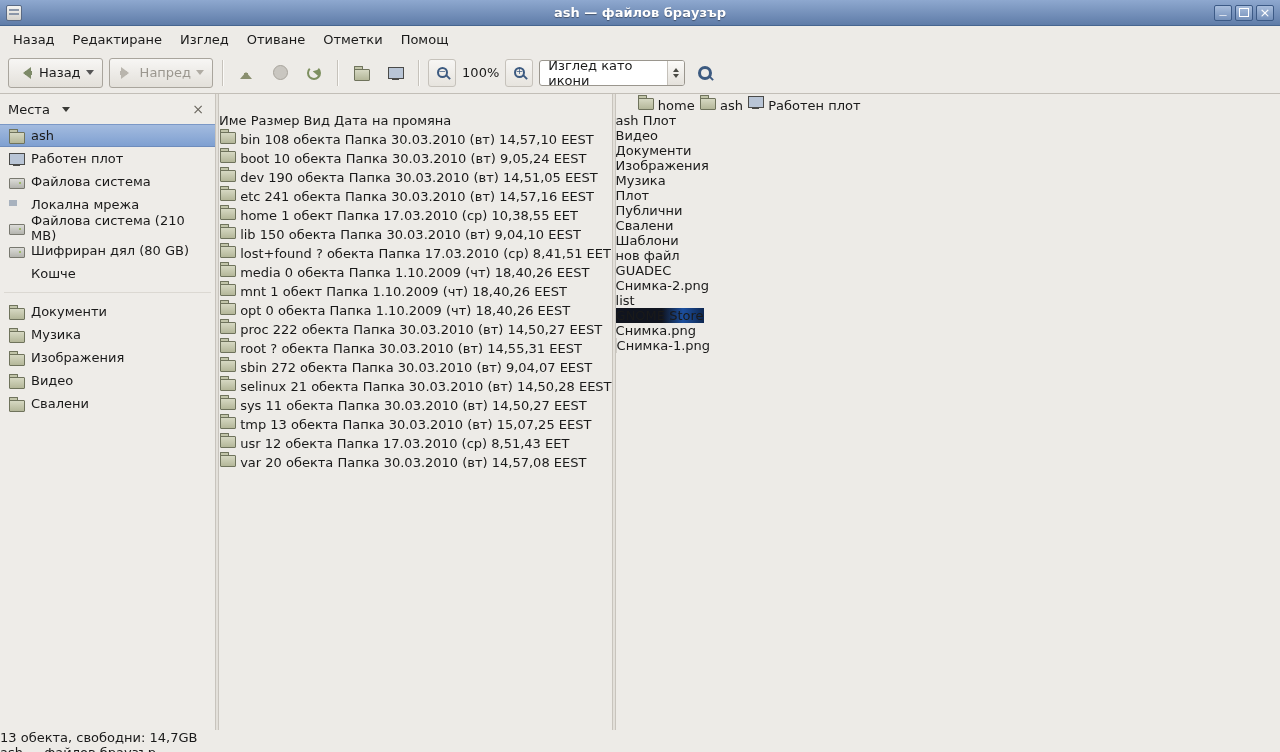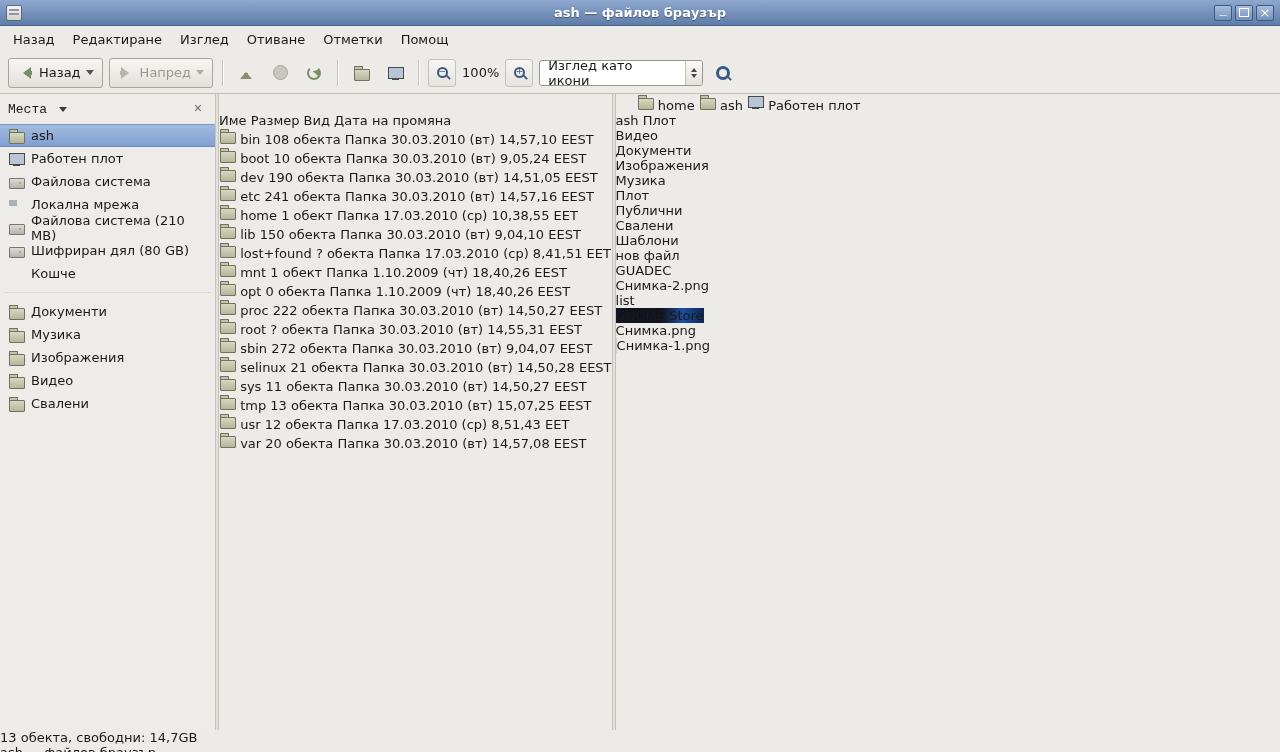--- a/index.html
+++ b/index.html
@@ -55,34 +55,34 @@
                 border-radius:50%; position:relative; }
   .refresh-ic::after { content:""; position:absolute; right:-4px; top:-3px; border:4px solid transparent;
                        border-bottom:6px solid #7d8f5f; transform:rotate(40deg); }
   .mag { width:11px; height:11px; border:2px solid #3c5a80; border-radius:50%; position:relative;
          display:inline-block; }
   .mag::after { content:""; position:absolute; width:6px; height:2px; background:#3c5a80;
                 transform:rotate(45deg); right:-5px; bottom:-2px; }
   .mag .sign { position:absolute; left:0; right:0; top:-3px; text-align:center; font-size:9px; color:#3c5a80; }
   .mag.big { width:14px; height:14px; border-width:3px; }
   .combo { display:flex; align-items:stretch; height:26px; border:1px solid #9a968e; border-radius:3px;
-           background:#fff; overflow:hidden; width:164px; }
+           background:#fff; overflow:hidden; width:146px; }
   .combo-text { display:flex; align-items:center; padding:0 8px; flex:1; }
   .combo-spin { width:17px; border-left:1px solid #c5c1ba; background:linear-gradient(#fbfaf8,#e4e1db);
                 display:flex; flex-direction:column; align-items:center; justify-content:center; gap:2px; }
   .tri-up { width:0; height:0; border:3px solid transparent; border-bottom:4px solid #4a4a44; }
   .tri-dn { width:0; height:0; border:3px solid transparent; border-top:4px solid #4a4a44; }
 
   
   .content { display:flex; height:636px; }
   .splitter { width:4px; background:#e3e0da; border-left:1px solid #c8c4bd; border-right:1px solid #c8c4bd; }
 
   
   .sidebar { width:215px; background:#eeece8; display:flex; flex-direction:column; }
-  .side-header { height:30px; display:flex; align-items:center; padding:0 8px; gap:12px;font-family:Liberation Mono, monospace; }
+  .side-header { height:30px; display:flex; align-items:center; padding:0 8px; gap:12px; }
   .caret-dn { width:0; height:0; border:4px solid transparent; border-top:5px solid #3a3a36; margin-top:4px; }
   .close-x { margin-left:auto; color:#6b675f; font-size:14px; width:18px; text-align:center; }
   .close-x::before { content:"×"; }
   .place-item { height:23px; display:flex; align-items:center; gap:6px; padding:0 8px; }
   .place-item.selected { background:linear-gradient(#a3bbdf,#7fa0d1); border-top:1px solid #7b98c6;
                          border-bottom:1px solid #6e8cbc; }
   .side-sep { height:1px; background:#dbd8d2; margin:7px 4px; }
 
   
   .mini-icon { width:17px; height:16px; position:relative; display:inline-block; flex:none; }
@@ -415,20 +415,28 @@
 
         <div class="tree-row">
           <span class="expander"></span>
           <span class="mini-icon" data-icon="folder"></span>
           <span class="cell name">lost+found</span>
           <span class="cell size">? обекта</span>
           <span class="cell kind">Папка</span>
           <span class="cell date">17.03.2010 (ср)  8,41,51 EET</span>
         </div>
 
+        <div class="tree-row">
+          <span class="expander"></span>
+          <span class="mini-icon" data-icon="folder"></span>
+          <span class="cell name">media</span>
+          <span class="cell size">0 обекта</span>
+          <span class="cell kind">Папка</span>
+          <span class="cell date">1.10.2009 (чт) 18,40,26 EEST</span>
+        </div>
 
         <div class="tree-row">
           <span class="expander"></span>
           <span class="mini-icon" data-icon="folder"></span>
           <span class="cell name">mnt</span>
           <span class="cell size">1 обект</span>
           <span class="cell kind">Папка</span>
           <span class="cell date">1.10.2009 (чт) 18,40,26 EEST</span>
         </div>
 

